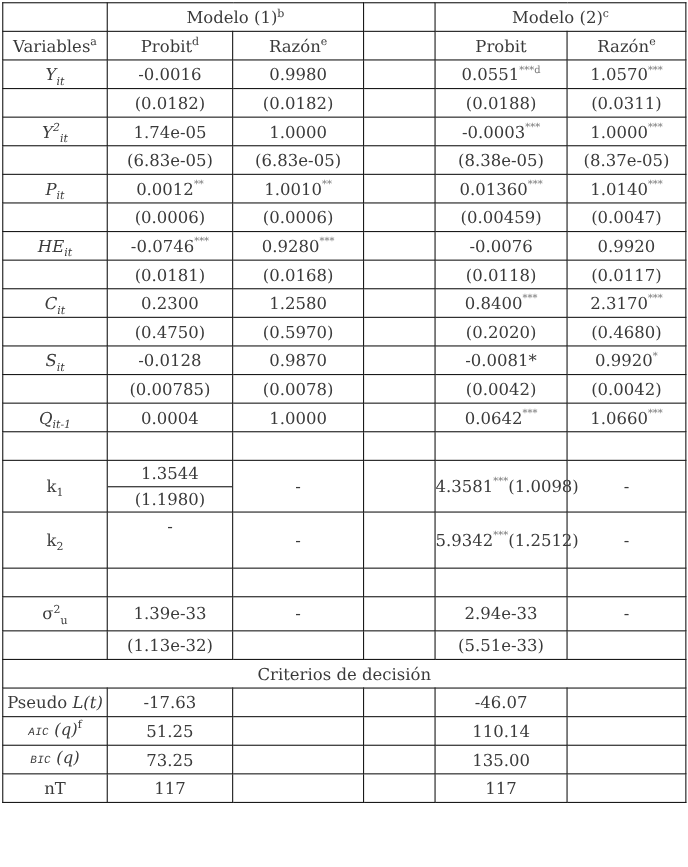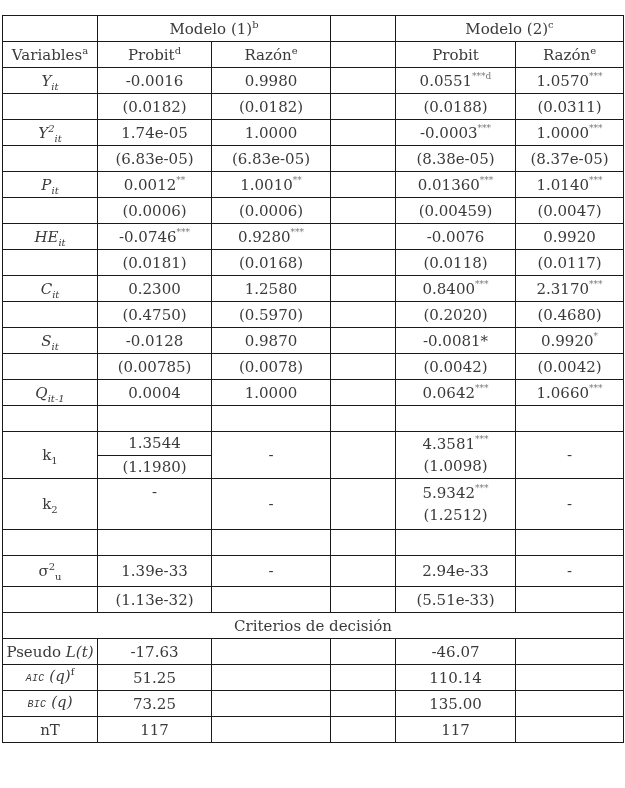--- a/index.html
+++ b/index.html
@@ -1,18 +1,18 @@
 <!DOCTYPE html>
 <html><head>
 <meta charset="utf-8">
 <style>
   html, body { margin: 0; padding: 0; background: #ffffff; }
   body { width: 625px; height: 788px; overflow: hidden; position: relative; }
   table.res {
-    position: absolute; left: 2px; top: 15px;
+    position: absolute; left: 2px; top: 2px;
     border-collapse: collapse;
     font-family: "DejaVu Serif", "Liberation Serif", serif;
     font-size: 15px; color: #3a3a3a;
     table-layout: fixed;
     width: 621px;
   }
   table.res td {
     border: 1.5px solid #1a1a1a;
     text-align: center; vertical-align: middle;
     padding: 0; height: 25px; line-height: 18px;
@@ -22,21 +22,21 @@
   col.c3 { width: 65px; } col.c4 { width: 120px; } col.c5 { width: 108px; }
   .var i { font-style: italic; }
   sup { font-size: 10px; line-height: 0; vertical-align: 6px; }
   sub { font-size: 10px; line-height: 0; vertical-align: -4px; font-style: italic; text-align: right; }
   .stars { font-size: 9px; color: #777; vertical-align: 7px; line-height: 0; }
   .smallcaps { font-size: 10px; font-style: italic; letter-spacing: 0.3px; font-family: Liberation Mono, monospace; }
   td.split { padding: 0; }
   .splitbox { display: flex; flex-direction: column; height: 100%; }
   .splitbox > div { flex: 1; display: flex; align-items: center; justify-content: center; }
   .splitbox > div.top { border-bottom: 1.5px solid #1a1a1a; }
-  .stack { display: flex; flex-direction: column; align-items: center; line-height: 22px; }
+  .stack { display: flex; flex-direction: row; align-items: center; line-height: 22px; }
   .tall { height: 46px !important; }
   .dash-top { vertical-align: top !important; padding-top: 4px !important; }
 </style>
 </head>
 <body>
 
 <table class="res">
   <colgroup>
       <col class="c0">
       <col class="c1">

